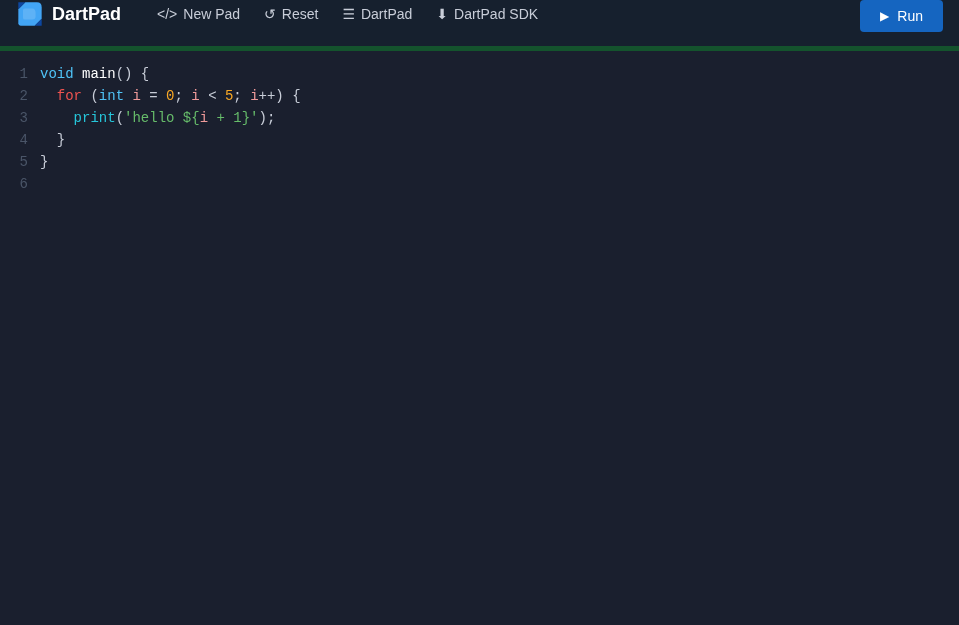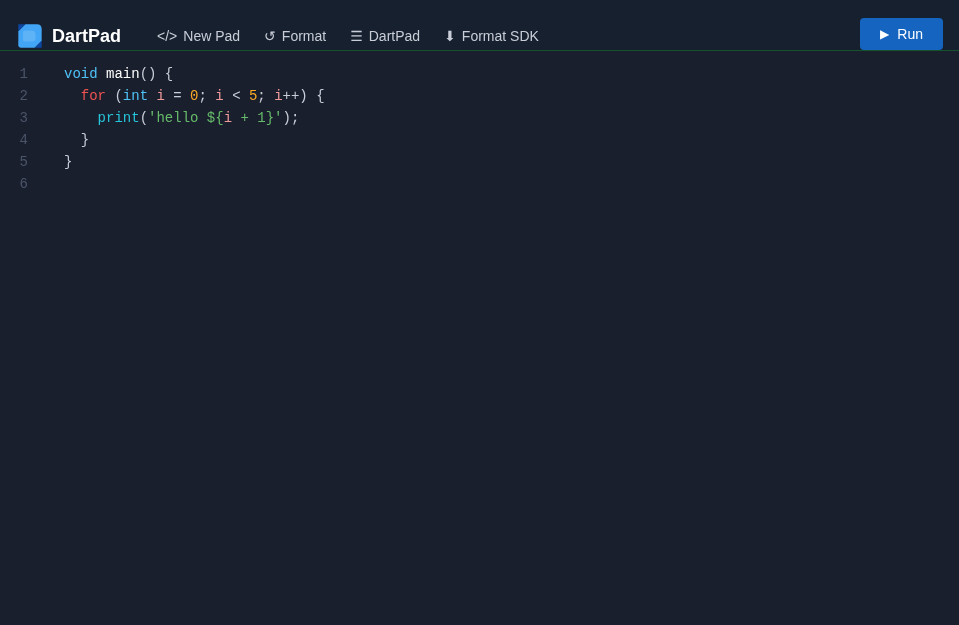--- a/index.html
+++ b/index.html
@@ -12,25 +12,25 @@
       width: 959px;
       height: 625px;
       background-color: #1a1f2e;
       font-family: 'Segoe UI', Arial, sans-serif;
       overflow: hidden;
     }
 
     
     #toolbar {
       display: flex;
-      align-items: flex-end;
+      align-items: flex-start;
       background-color: #16202e;
       height: 51px;
       padding: 0 16px;
-      border-bottom: 1px solid #14532d;
+      border-bottom: 5px solid #14532d;
     }
 
     #logo-area {
       display: flex;
       align-items: center;
       gap: 8px;
       margin-right: 24px;
     }
 
     #dart-logo {
@@ -105,21 +105,20 @@
       text-align: right;
     }
 
     #code-content {
       flex: 1;
       font-family: 'Courier New', Consolas, monospace;
       font-size: 14px;
       line-height: 22px;
       color: #c8cdd8;
       white-space: pre;
-      margin-left: 24px;
     }
 
     
     .kw-void { color: #4fc3f7; }
     .kw-int { color: #4fc3f7; }
     .kw-for { color: #ef5350; }
     .fn-main { color: #ffffff; }
     .fn-print { color: #26c6da; }
     .number { color: #f9a825; }
     .string { color: #66bb6a; }
@@ -142,31 +141,31 @@
     <span id="app-title">DartPad</span>
   </div>
 
   <button class="toolbar-btn">
     <span class="toolbar-icon">&lt;/&gt;</span>
     <span>New Pad</span>
   </button>
 
   <button class="toolbar-btn">
     <span class="toolbar-icon">↺</span>
-    <span>Format</span>
+    <span>Reset</span>
   </button>
 
   <button class="toolbar-btn">
     <span class="toolbar-icon">☰</span>
     <span>DartPad</span>
   </button>
 
   <button class="toolbar-btn">
     <span class="toolbar-icon">⬇</span>
-    <span>Format SDK</span>
+    <span>DartPad SDK</span>
   </button>
 
   <button class="run-btn">
     <span class="run-play-icon">▶</span>
     <span>Run</span>
   </button>
 
 </div>
 
 <div id="editor-area">

